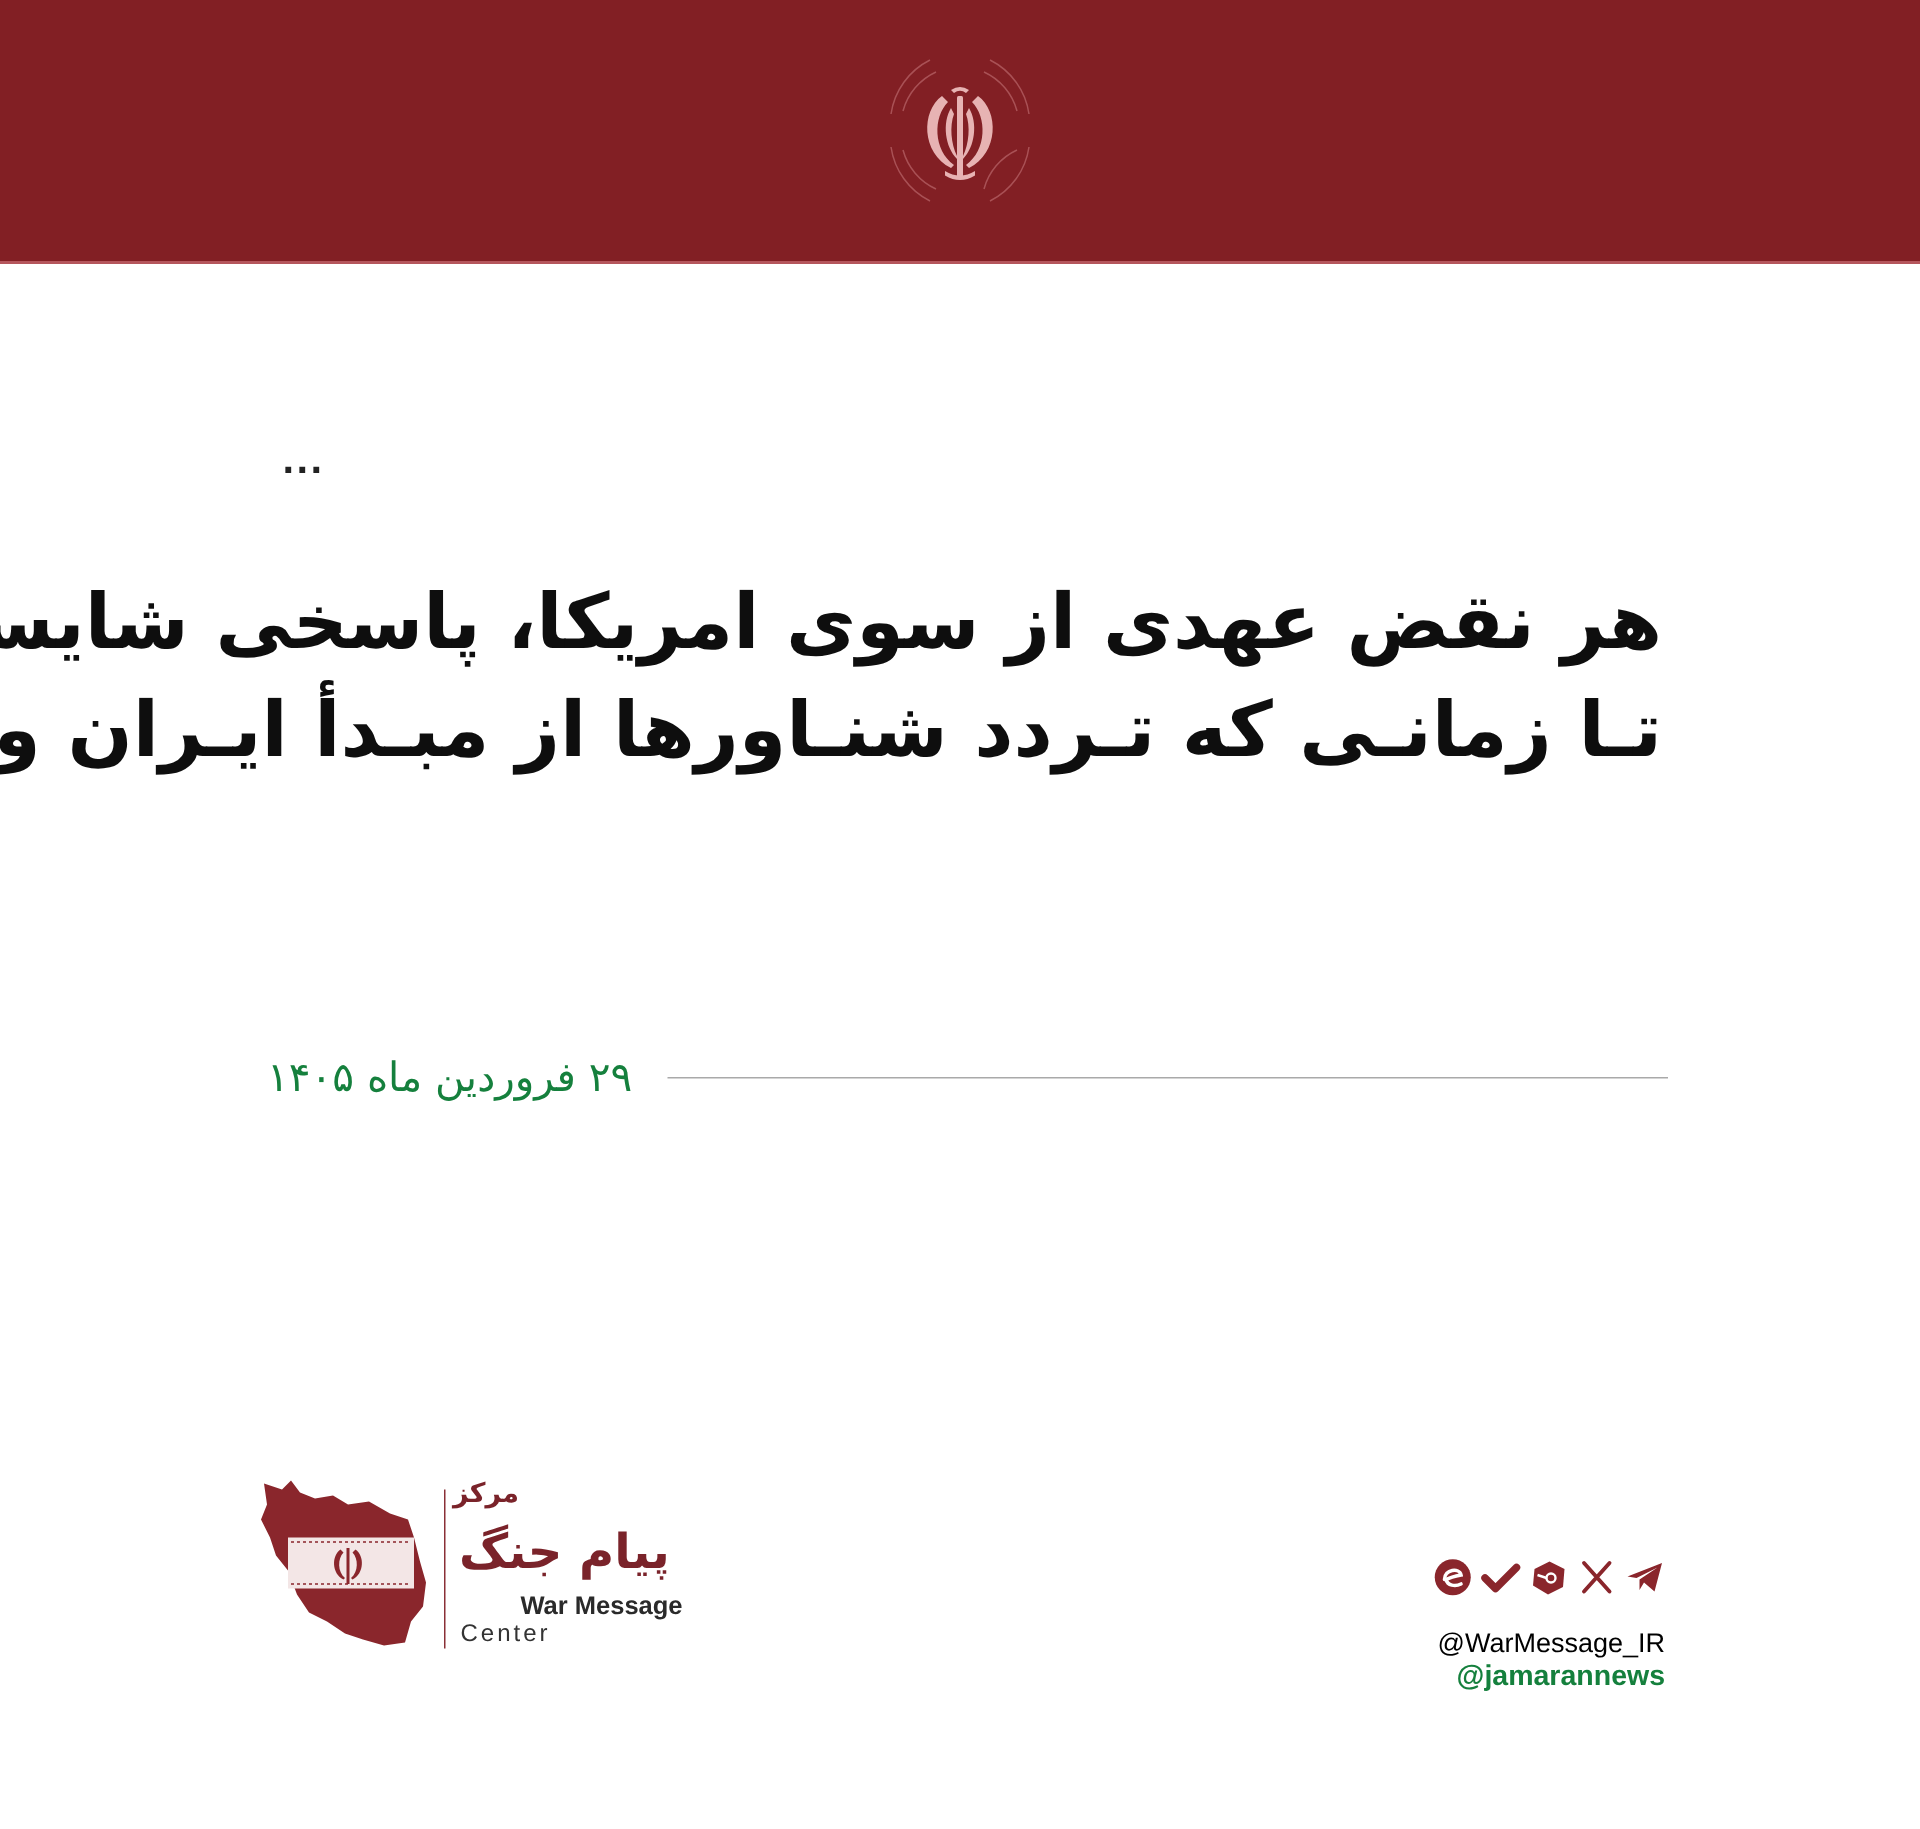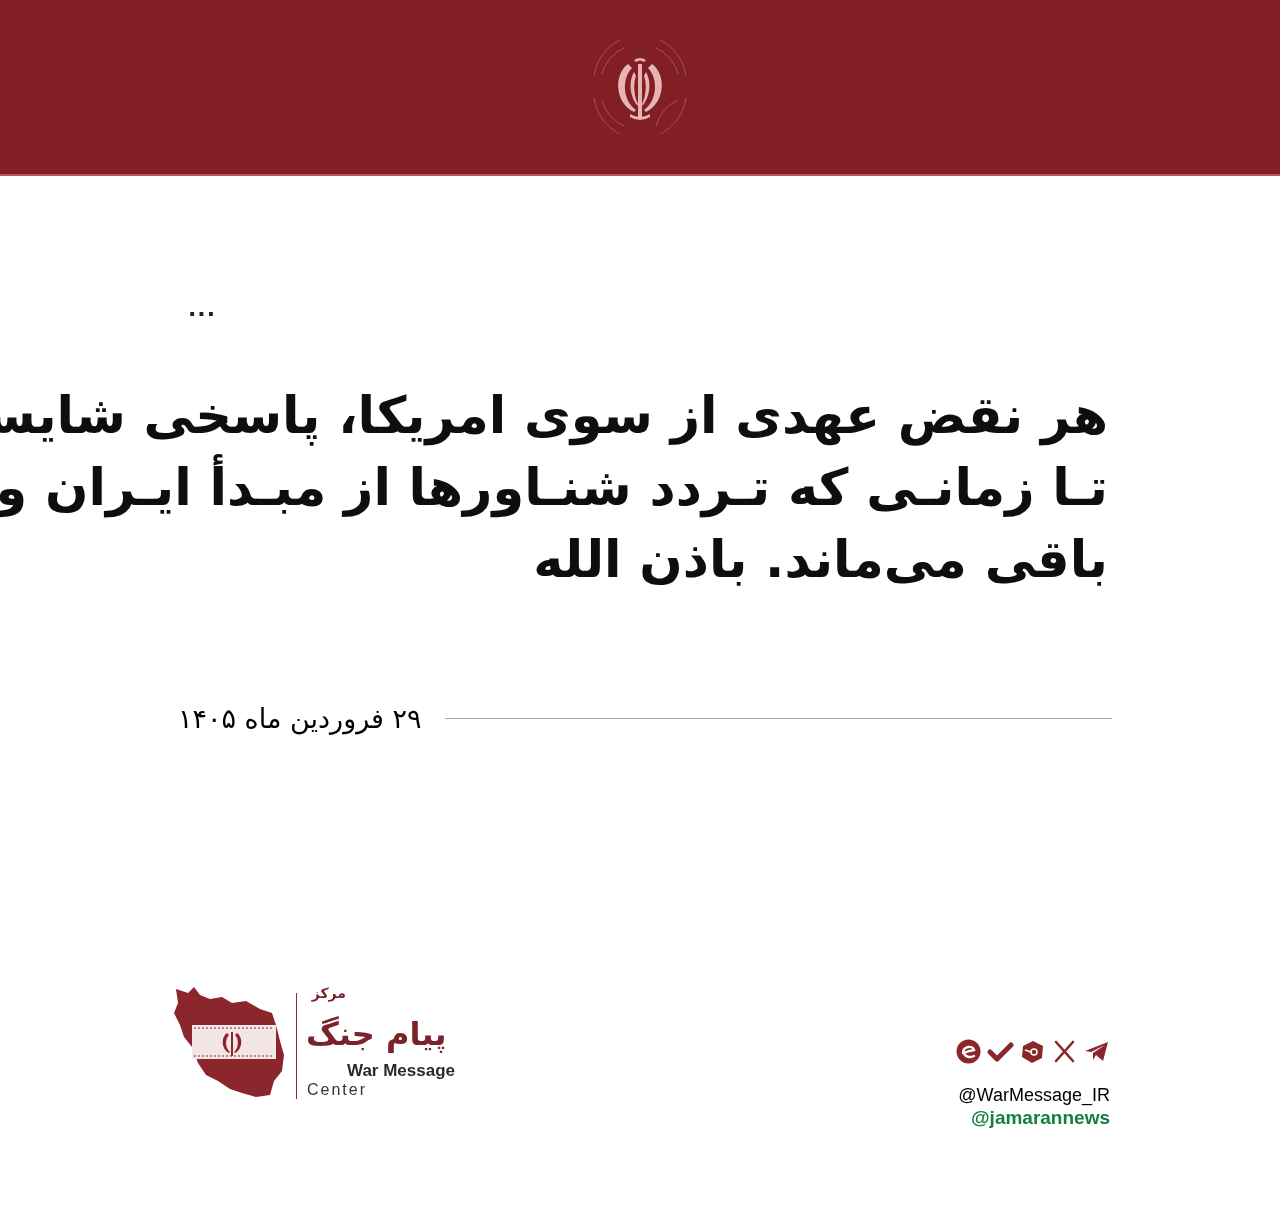--- a/index.html
+++ b/index.html
@@ -31,31 +31,31 @@
     .quote {
       position: absolute; left: 176px; top: 380px; width: 932px;
       direction: rtl; text-align: justify; text-align-last: right;
       font-family: "DejaVu Sans", sans-serif; font-weight: bold; font-size: 51px;
       line-height: 72px; color: #0e0e0e;
     }
     .quote .line { display: block; white-space: nowrap; }
     .date-row { position: absolute; left: 178px; top: 696px; width: 934px; height: 46px; }
     .date-text {
       position: absolute; left: 0; top: 0; direction: rtl;
-      font-size: 27px; color: #000000; line-height: 46px; white-space: nowrap;
+      font-size: 27px; color: #15803d; line-height: 46px; white-space: nowrap;
     }
     .date-rule {
       position: absolute; left: 267px; right: 0; top: 22px; height: 1px; background: #a9a9a9;
     }
     .logo { position: absolute; left: 170px; top: 985px; width: 250px; height: 120px; }
     .logo-map { position: absolute; left: 0; top: 0; width: 118px; height: 115px; }
     .logo-divider { position: absolute; left: 126px; top: 8px; width: 1px; height: 106px; background: #8a3036; }
     .logo-fa-top {
       position: absolute; left: 136px; top: 0px; width: 40px; text-align: right; direction: rtl;
-      font-size: 14px; font-weight: bold; color: #7a232a;
+      font-size: 18px; font-weight: bold; color: #7a232a;
     }
     .logo-fa-main {
       position: absolute; left: 136px; top: 30px; direction: rtl;
       font-size: 32px; font-weight: bold; color: #7a232a; white-space: nowrap;
     }
     .logo-en-1 {
       position: absolute; left: 137px; top: 76px; font-family: "Liberation Sans", sans-serif;
       font-size: 17px; font-weight: bold; color: #2a2a2a; white-space: nowrap; margin-left: 40px;
     }
     .logo-en-2 {
@@ -101,21 +101,20 @@
   </svg>
 </div>
 
 <div class="source-row">
   <div class="more-dots">...</div>
 </div>
 
 <div class="quote">
   <span class="line">هر نقض عهدی از سوی امریکا، پاسخی شایسته دارد.</span>
   <span class="line">تـا زمانـی که تـردد شنـاورها از مبـدأ ایـران و به مقصد ایـران</span>
-  <span class="line">باقی می‌ماند. باذن الله</span>
 </div>
 
 <div class="date-row">
   <div class="date-text">۲۹ فروردین ماه ۱۴۰۵</div>
   <div class="date-rule"></div>
 </div>
 
 <div class="logo">
   <svg class="logo-map" viewBox="0 0 118 115">
     <path fill="#8a262c" d="M6 4 L18 8 L24 2 L30 10 L40 14 L52 12 L62 18 L76 16 L90 24 L102 28 L106 40 L110 56 L114 70 L112 86 L104 96 L100 110 L86 112 L72 108 L60 104 L48 96 L36 90 L28 78 L22 62 L14 52 L10 40 L4 28 L8 18 Z"></path>

